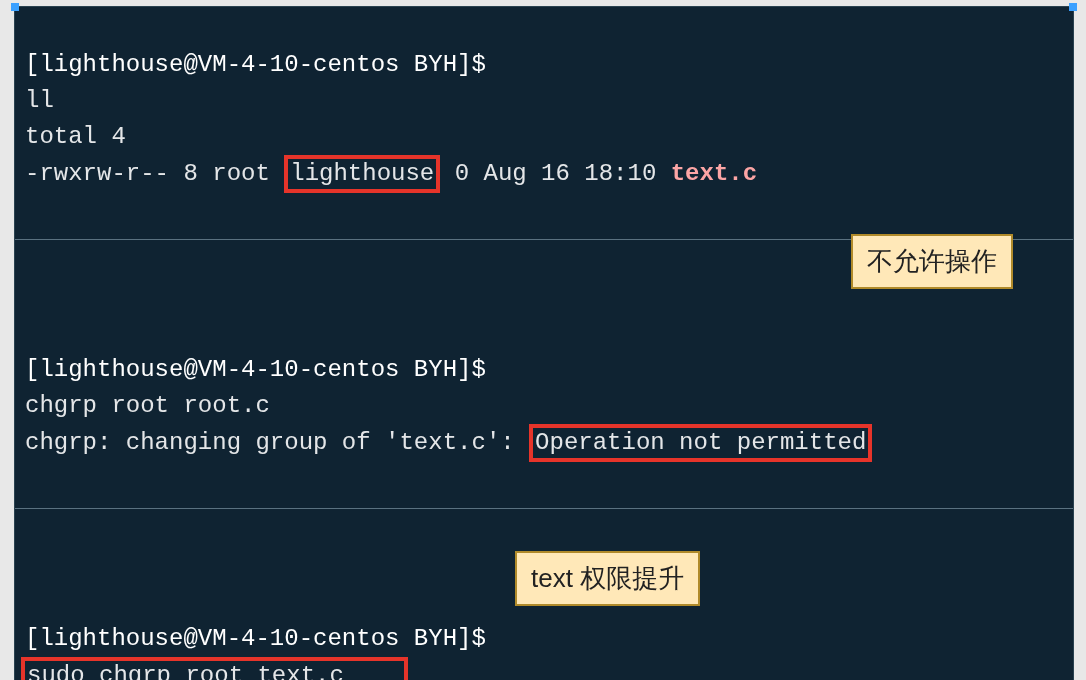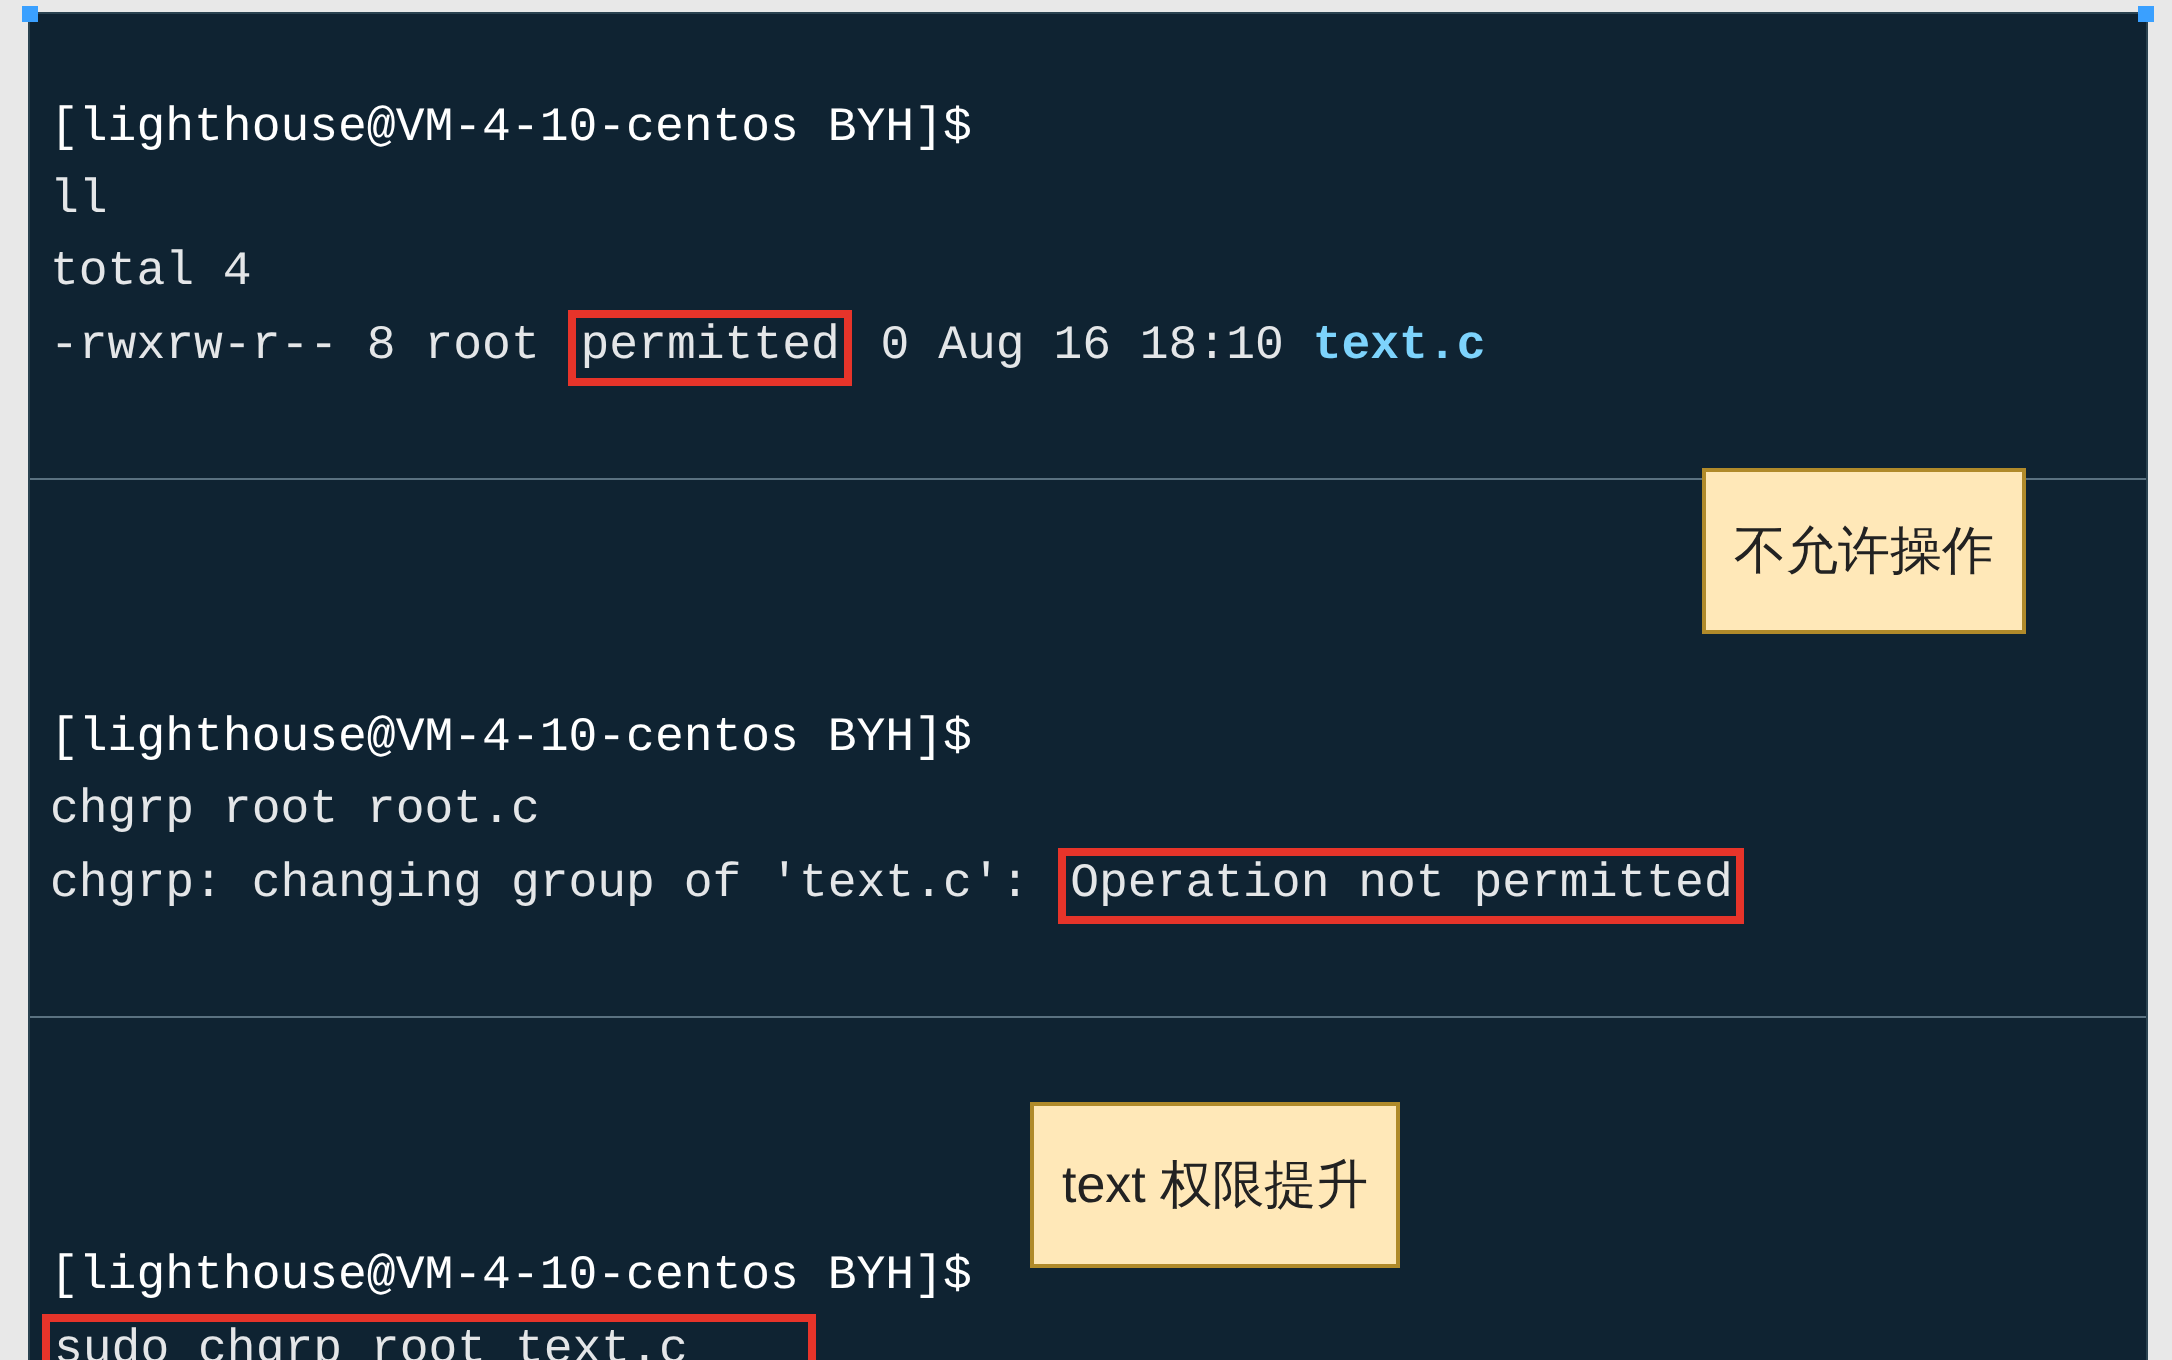--- a/index.html
+++ b/index.html
@@ -1,37 +1,37 @@
 <!DOCTYPE html>
 <html><head>
 <meta charset="utf-8">
 <style>
   html,body{margin:0;padding:0;width:1086px;height:680px;background:#e8e8e8;font-family:Consolas,Monaco,"Courier New",monospace;overflow:hidden}
   .term{position:relative;margin:6px 8px 0 14px;width:1058px;background:#0f2332;color:#e4e6e8;border:1px solid #2a4250}
   .panel{border-bottom:1px solid #5a7180;padding:4px 10px 10px 10px;line-height:1.5;font-size:24px;white-space:pre;position:relative}
   .panel:last-child{border-bottom:none}
-  .green{color:#7dd3fc;font-weight:bold}
+  .green{color:#fca5a5;font-weight:bold}
   .box{border:4px solid #e6342a;padding:0 2px;display:inline-block;line-height:1.25}
-  .tag{position:absolute;background:#ffe8b8;color:#222;border:2px solid #b08a2a;font-family:"Microsoft YaHei","SimSun",sans-serif;font-size:26px;padding:20px 14px}
+  .tag{position:absolute;background:#ffe8b8;color:#222;border:2px solid #b08a2a;font-family:"Microsoft YaHei","SimSun",sans-serif;font-size:26px;padding:6px 14px}
   .sel{position:absolute;width:8px;height:8px;background:#3aa0ff}
   .prompt{color:#ffffff}
 </style>
 </head>
 <body>
 
 <div class="term">
 
   <span class="sel" style="left:-4px;top:-4px"></span>
   <span class="sel" style="right:-4px;top:-4px"></span>
 
   <div class="panel">
 <span class="prompt">[lighthouse@VM-4-10-centos BYH]$</span>
 <span>ll</span>
 <span>total 4</span>
-<span>-rwxrw-r-- 8 root </span><span class="box">permitted</span><span> 0 Aug 16 18:10 </span><span class="green">text.c</span>
+<span>-rwxrw-r-- 8 root </span><span class="box">lighthouse</span><span> 0 Aug 16 18:10 </span><span class="green">text.c</span>
   </div>
 
   <div class="panel">
     <div class="tag" style="right:60px;top:-6px">不允许操作</div>
 <span> </span>
 <span class="prompt">[lighthouse@VM-4-10-centos BYH]$</span>
 <span>chgrp root root.c</span>
 <span>chgrp: changing group of 'text.c': </span><span class="box">Operation not permitted</span>
   </div>
 

